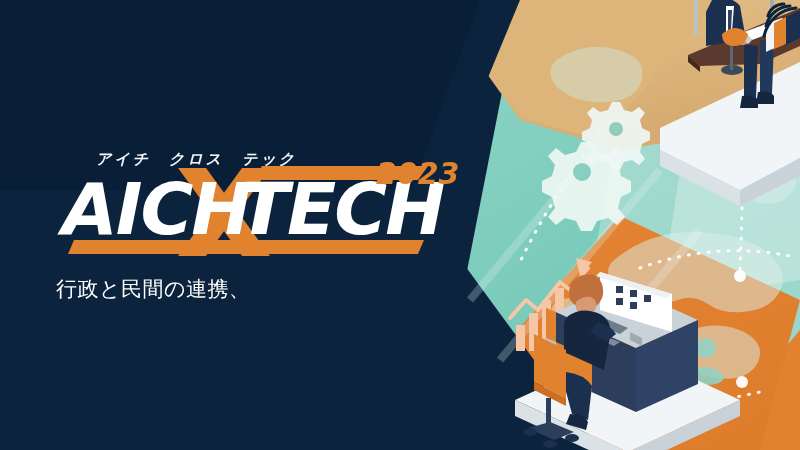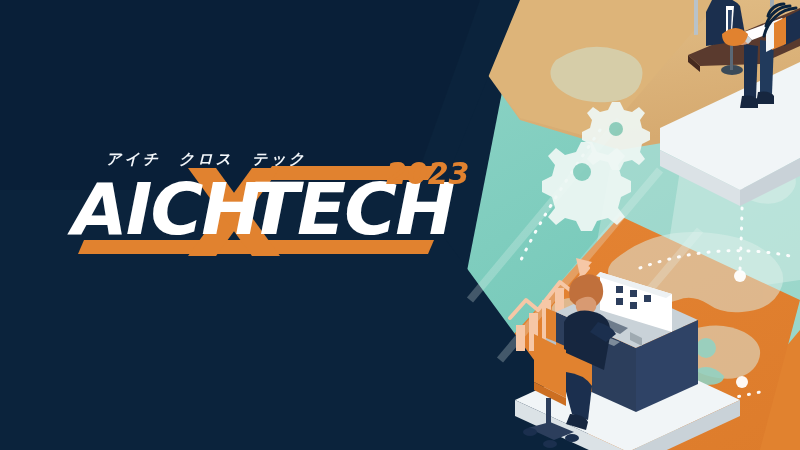--- a/index.html
+++ b/index.html
@@ -6,21 +6,21 @@
   html,body { width:800px; height:450px; overflow:hidden; background:#0B233C; }
   body { font-family:"Liberation Sans","DejaVu Sans",sans-serif; }
 
   #stage { position:relative; width:800px; height:450px; overflow:hidden;
            background:#0B233C; }
 
   
   #bg { position:absolute; inset:0; width:800px; height:450px; }
 
   
-  .logo-block { position:absolute; left:10px; top:0; width:480px; height:400px;
+  .logo-block { position:absolute; left:0; top:0; width:480px; height:400px;
                 pointer-events:none; }
 
   .kana { position:absolute; left:96px; top:150px;
           font-size:15px; font-weight:700; font-style:italic;
           letter-spacing:3px; color:#F2F6FA;
           font-family:"DejaVu Sans","Liberation Sans",sans-serif;
           white-space:nowrap; }
 
   .logo-svg { position:absolute; left:56px; top:160px; }
 
@@ -237,15 +237,16 @@
       <text x="6" y="74" font-family="'DejaVu Sans','Liberation Sans',sans-serif" font-size="72" font-weight="700" font-style="italic" fill="#FFFFFF" letter-spacing="-2">AICHI</text>
 
       <polygon points="150,30 186,30 168,56" fill="#0B233C" opacity="0"></polygon>
 
       <text x="184" y="74" font-family="'DejaVu Sans','Liberation Sans',sans-serif" font-size="72" font-weight="700" font-style="italic" fill="#FFFFFF" letter-spacing="-2">TECH</text>
 
       <text x="320" y="24" font-family="'DejaVu Sans','Liberation Sans',sans-serif" font-size="30" font-weight="700" font-style="italic" fill="#E1822F">2023</text>
     </svg>
 
     <div class="subtitle">
+      <span class="line">行政と民間の連携、</span>
     </div>
   </div>
 </div>
 
 </body></html>

